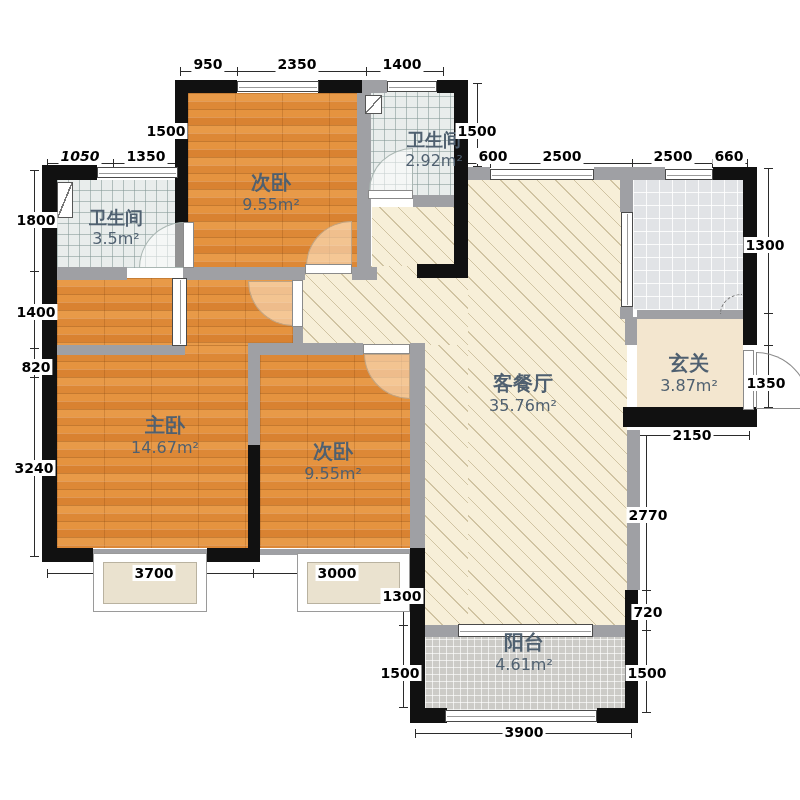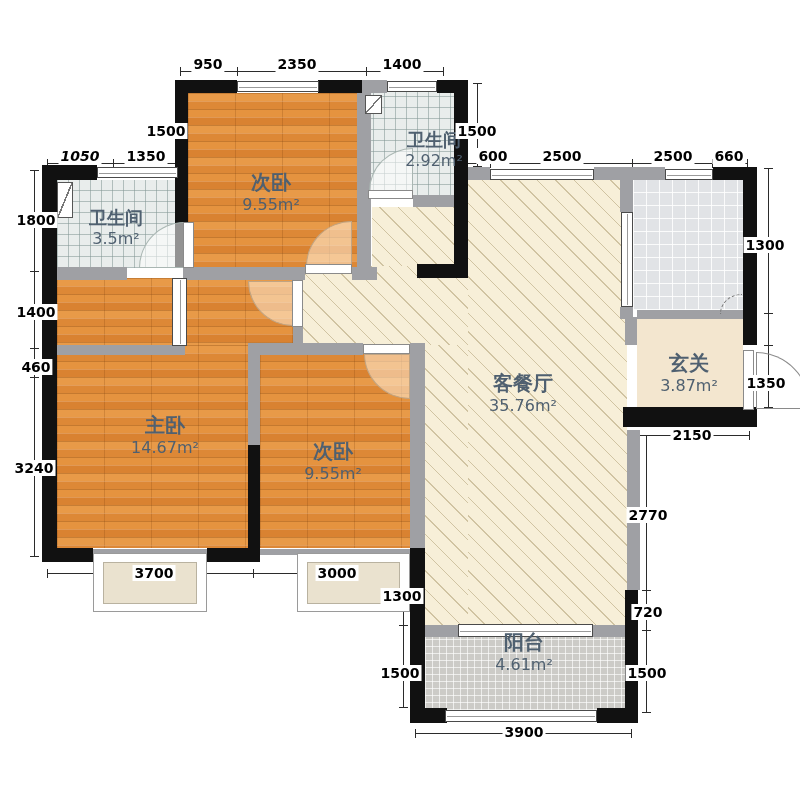--- a/index.html
+++ b/index.html
@@ -263,21 +263,21 @@
   </div>
 
   <span class="dim" style="left:208px;top:64px;">950</span>
   <span class="dim" style="left:297px;top:64px;">2350</span>
   <span class="dim" style="left:402px;top:64px;">1400</span>
   <span class="dim" style="left:166px;top:131px;">1500</span>
   <span class="dim" style="left:80px;top:156px;font-style:italic;">1050</span>
   <span class="dim" style="left:146px;top:156px;">1350</span>
   <span class="dim" style="left:36px;top:220px;">1800</span>
   <span class="dim" style="left:36px;top:312px;">1400</span>
-  <span class="dim" style="left:36px;top:367px;">460</span>
+  <span class="dim" style="left:36px;top:367px;">820</span>
   <span class="dim" style="left:34px;top:468px;">3240</span>
   <span class="dim" style="left:477px;top:131px;">1500</span>
   <span class="dim" style="left:493px;top:156px;">600</span>
   <span class="dim" style="left:562px;top:156px;">2500</span>
   <span class="dim" style="left:673px;top:156px;">2500</span>
   <span class="dim" style="left:729px;top:156px;">660</span>
   <span class="dim" style="left:765px;top:245px;">1300</span>
   <span class="dim" style="left:766px;top:383px;">1350</span>
   <span class="dim" style="left:692px;top:435px;">2150</span>
   <span class="dim" style="left:648px;top:515px;">2770</span>

